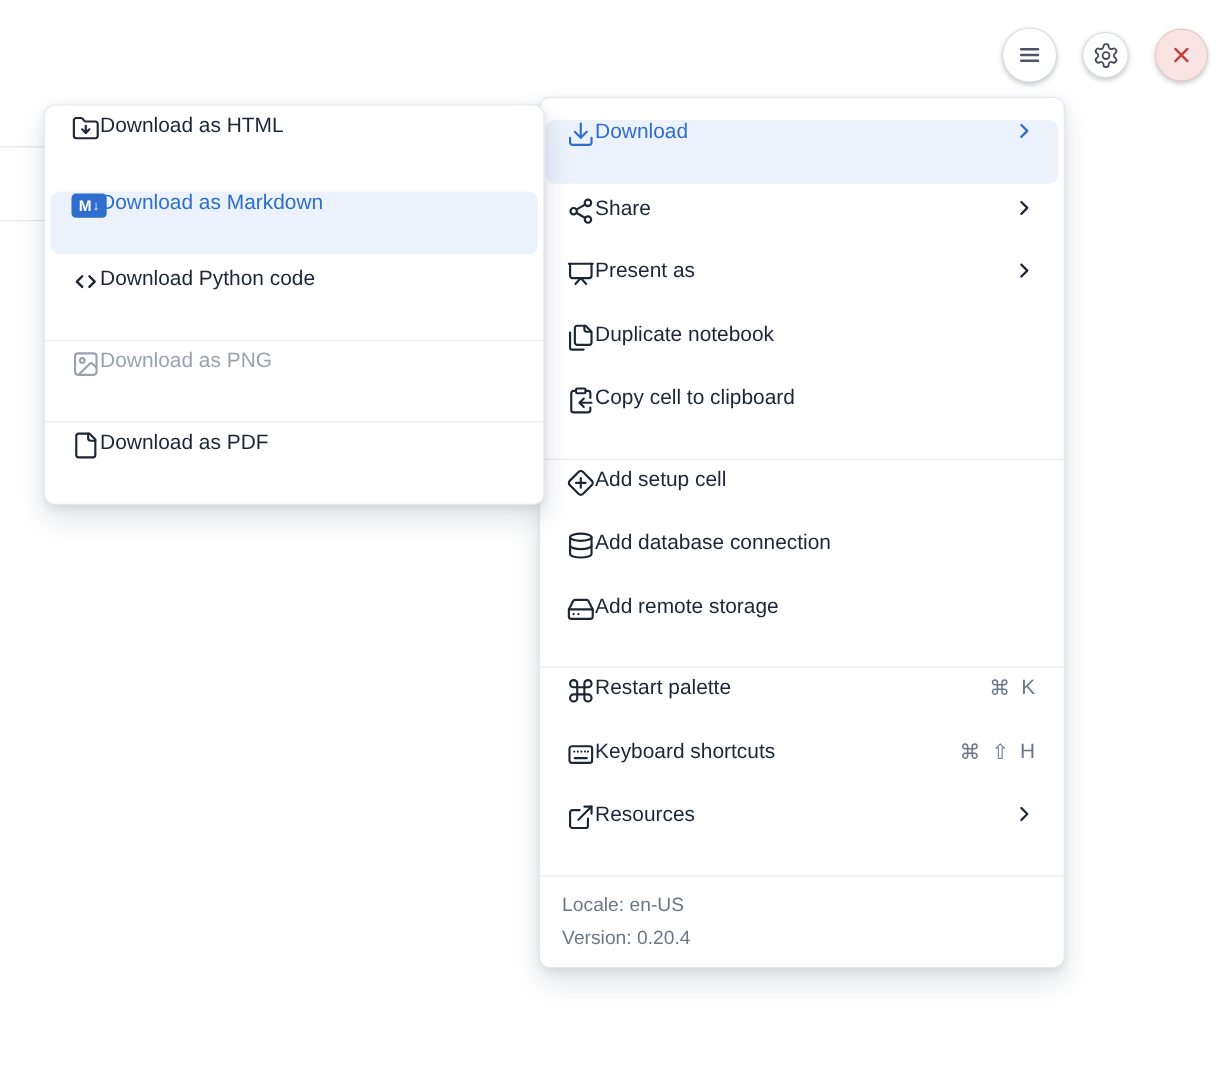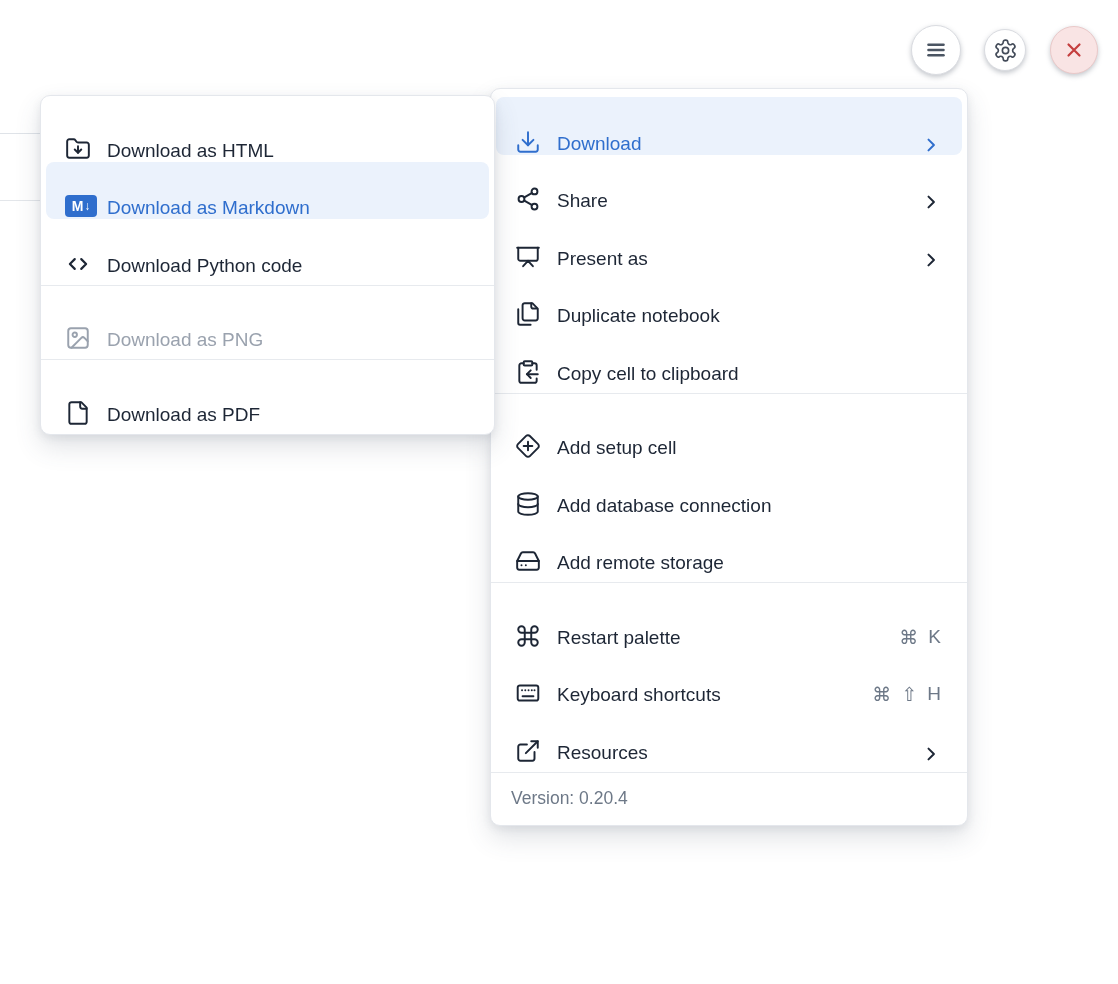--- a/index.html
+++ b/index.html
@@ -31,28 +31,28 @@
   
   .menu-panel{position:absolute;background:#fff;border:1px solid var(--panel-border);
     border-radius:10px;
     box-shadow:0 12px 26px rgba(70,80,100,.16),0 3px 8px rgba(70,80,100,.10)}
   #main-menu{left:490px;top:88px;width:478px;z-index:10}
   #download-submenu{left:40px;top:95px;width:455px;z-index:20}
 
   .menu-section{padding:8px 0}
   .menu-divider{height:1px;background:var(--divider)}
 
-  .menu-item{height:57.5px;display:flex;align-items:flex-end;gap:16px;
+  .menu-item{height:57.5px;display:flex;align-items:flex-start;
     padding:0 26px 0 24px;font-size:19px;color:var(--text);cursor:pointer;
     white-space:nowrap}
   .menu-item .mi-icon{width:26px;height:26px;flex:none;display:flex;
     align-items:center;justify-content:flex-start;overflow:visible}
   .menu-item .mi-icon svg{width:26px;height:26px;flex:none}
   .menu-item.highlighted{background:var(--highlight-bg);color:var(--accent);
-    border-radius:8px;margin:0 5px;padding:0 21px 0 19px}
+    border-radius:8px;margin:12px 5px;padding:0 21px 0 19px}
   .menu-item.disabled{color:var(--disabled);cursor:default}
 
   .mi-label{flex:none}
   .mi-chevron{margin-left:auto;width:20px;height:20px;display:flex;
     align-items:center;justify-content:center;color:inherit}
   .mi-chevron svg{width:20px;height:20px}
   .mi-shortcut{margin-left:auto;display:flex;gap:10px;color:var(--muted);
     font-size:19px}
 
   
@@ -247,20 +247,21 @@
         <span class="mi-label">Resources</span>
         <span class="mi-chevron">
           <svg viewBox="0 0 24 24" fill="none" stroke="currentColor" stroke-width="2.4" stroke-linecap="round" stroke-linejoin="round">
             <path d="m9 5.5 6.5 6.5L9 18.5"></path>
           </svg>
         </span>
       </div>
     </div>
     <div class="menu-divider"></div>
     <div class="menu-footer">
+      <div>Locale: en-US</div>
       <div>Version: 0.20.4</div>
     </div>
   </div>
 
 <div class="menu-panel" id="download-submenu">
     <div class="menu-section">
       <div class="menu-item">
         <span class="mi-icon">
           <svg viewBox="0 0 24 24" fill="none" stroke="currentColor" stroke-width="1.8" stroke-linecap="round" stroke-linejoin="round">
             <path d="M20 20a2 2 0 0 0 2-2V8a2 2 0 0 0-2-2h-7.9a2 2 0 0 1-1.69-.9L9.6 3.9A2 2 0 0 0 7.93 3H4a2 2 0 0 0-2 2v13a2 2 0 0 0 2 2Z"></path>

